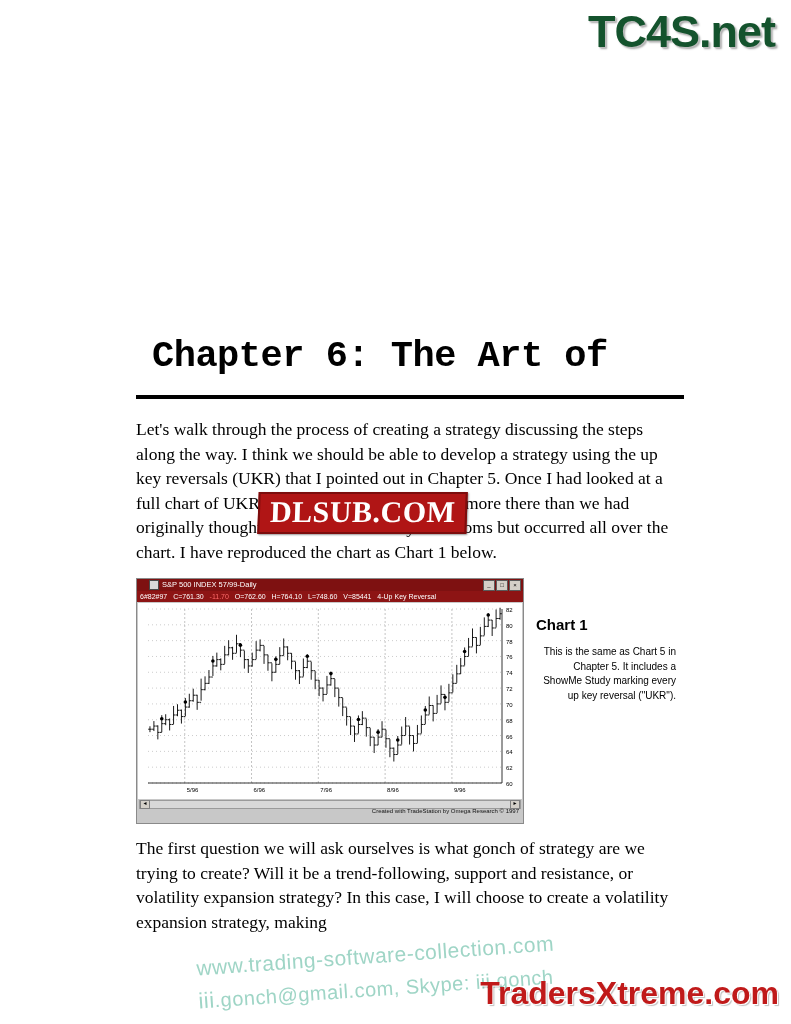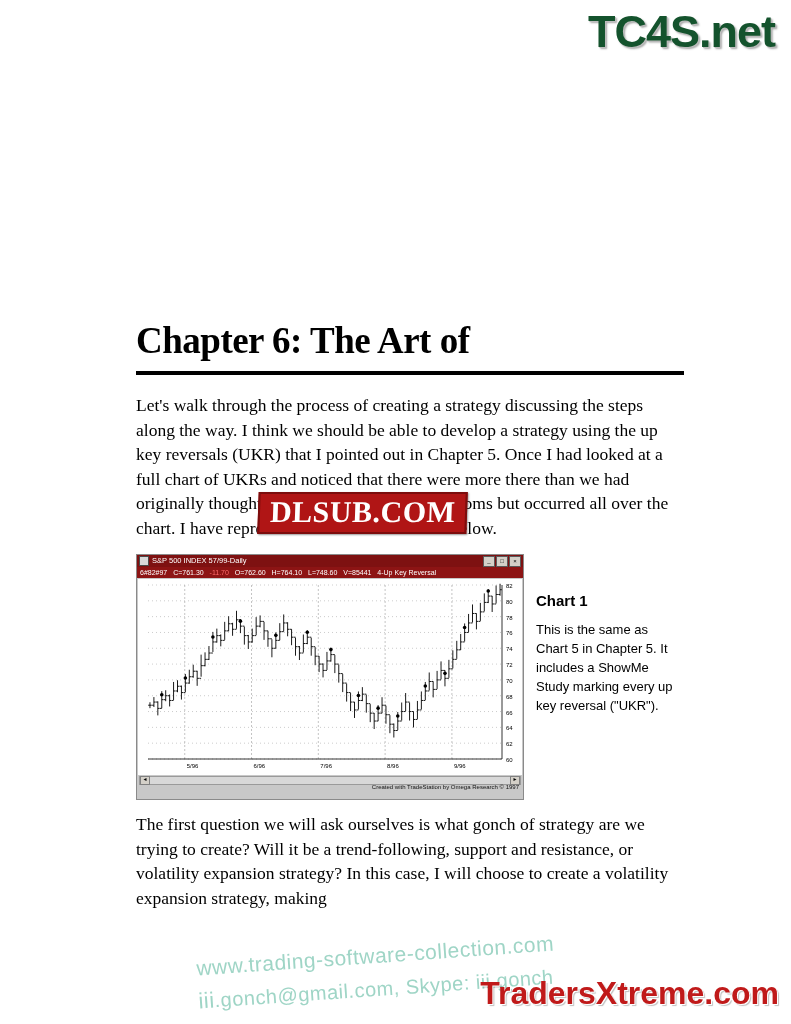--- a/index.html
+++ b/index.html
@@ -90,25 +90,25 @@
   }
 
   
   .content {
     position: absolute;
     left: 136px;
     top: 318px;
     width: 548px;
   }
   h1.title {
-    font-family: Liberation Serif, serif;
+    font-family: Liberation Mono, monospace;
     font-weight: bold;
     font-size: 37px;
     line-height: 1.22;
-    margin: 0;
+    margin: 16px;
     letter-spacing: -0.5px;
     color: #000;
   }
   .rule {
     border-top: 4px solid #000;
     margin-top: 8px;
     margin-bottom: 18px;
     width: 548px;
   }
   p.body {
@@ -135,21 +135,21 @@
     border: 1px solid #8a8a8a;
     box-sizing: border-box;
   }
   .chart-titlebar {
     height: 12px;
     background: #7e1111;
     color: #ffffff;
     font-family: "Liberation Sans", sans-serif;
     font-size: 7.5px;
     line-height: 12px;
-    padding-left: 2px;
+    padding-left: 12px;
     display: flex;
     align-items: center;
     justify-content: space-between;
   }
   .tb-left { display: flex; align-items: center; gap: 3px; }
   .tb-sysicon {
     width: 8px; height: 8px;
     background: #d9d9d9;
     border: 1px solid #4a4a4a;
     display: inline-block;
@@ -224,22 +224,23 @@
     top: 38px;
     width: 140px;
     font-family: "Liberation Sans", sans-serif;
   }
   .caption-title {
     font-size: 15px;
     font-weight: bold;
     margin-bottom: 12px;
   }
   .caption-text {
-    font-size: 13px;
+    font-size: 10px;
     line-height: 1.45;
+    text-align: right;
   }
 </style>
 </head>
 <body>
 
 <div class="wm-tc4s">TC4S.net</div>
 
 <div class="content">
 
   <h1 class="title">

